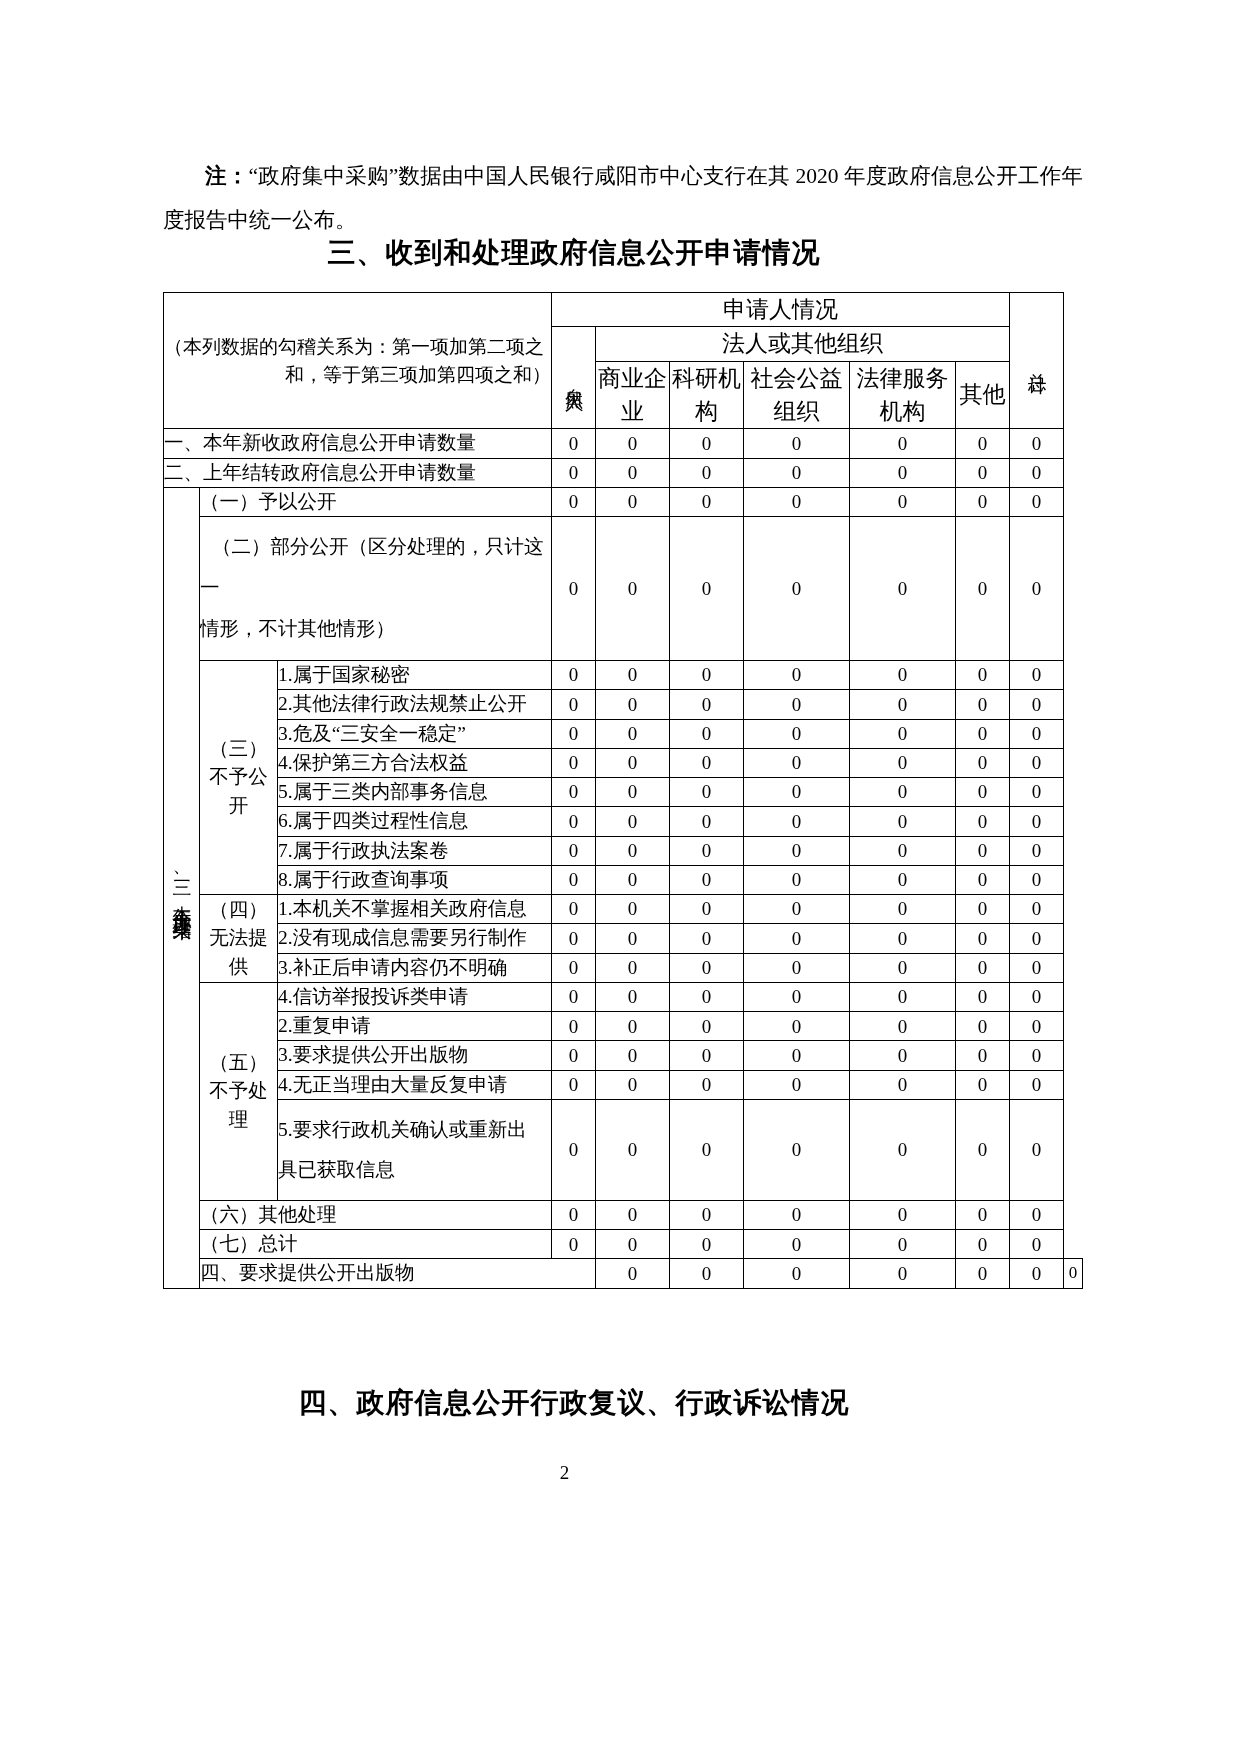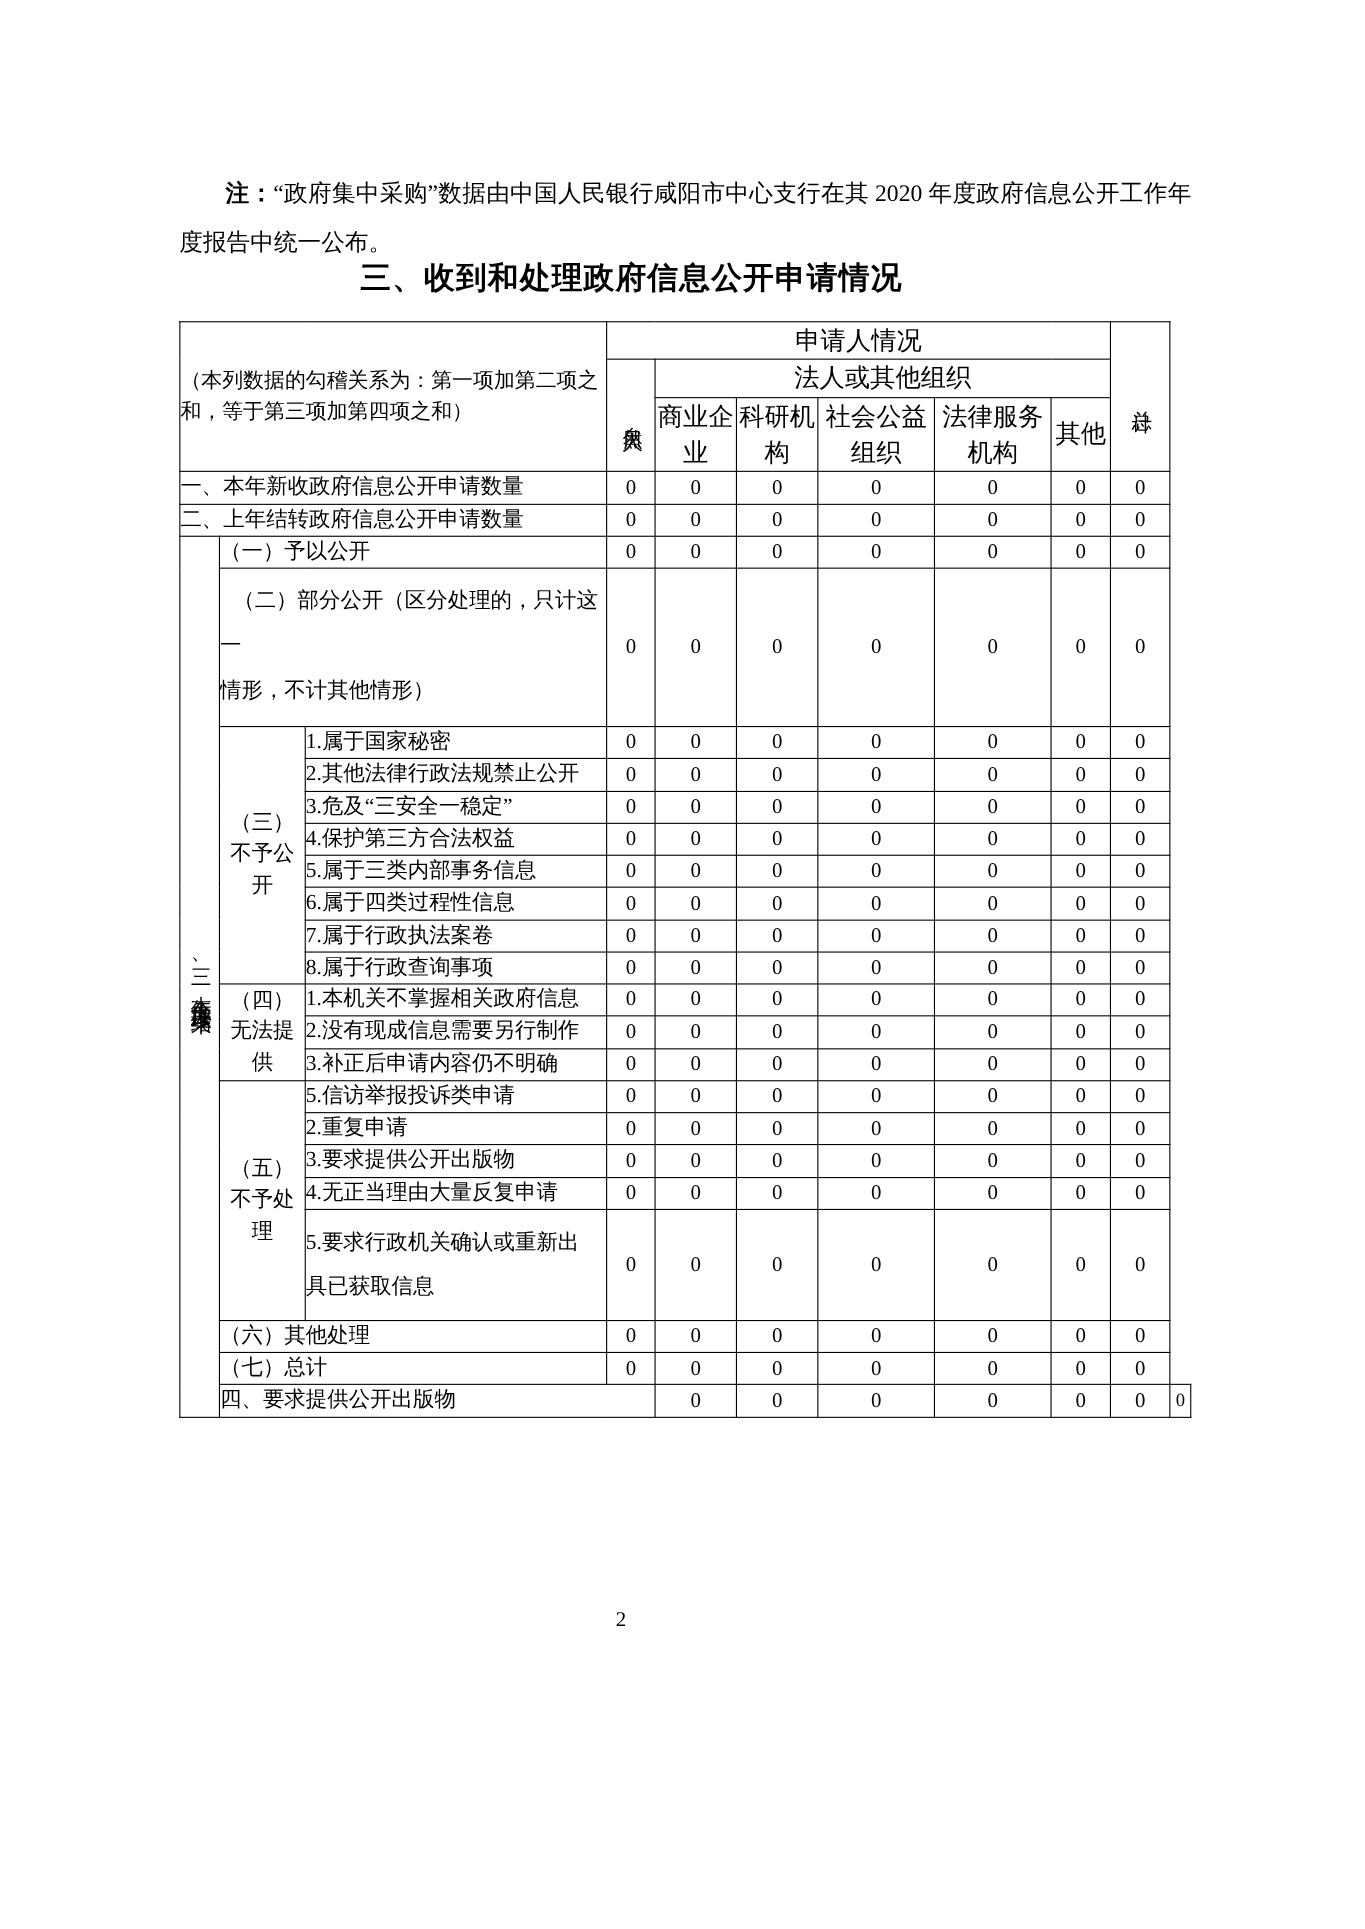--- a/index.html
+++ b/index.html
@@ -59,21 +59,21 @@
     line-height:1.45;
   }
   .hdr-center{text-align:center;}
   .intro-cell{
     text-align:justify;
     padding:6px 14px 8px 14px;
     font-size:19px;
     line-height:38px;
   }
   .intro-cell .l1{display:block;text-indent:0;}
-  .intro-cell .l2{display:block;text-align:left;}
+  .intro-cell .l2{display:block;text-align:right;}
   .vert{
     writing-mode:vertical-rl;
     text-orientation:upright;
     white-space:nowrap;
     margin:0 auto;
     letter-spacing:3px;
     line-height:1.1;
   }
   .vert-wrap{display:flex;align-items:center;justify-content:center;height:100%;}
   .colhead{
@@ -348,21 +348,21 @@
         <td class="num">0</td>
         <td class="num">0</td>
         <td class="num">0</td>
       </tr>
 
       <tr>
         <td rowspan="5" class="subcat">
           <span style="display:block">（五）</span>
           <span style="display:block">不予处理</span>
         </td>
-        <td class="rowlabel-item">5.信访举报投诉类申请</td>
+        <td class="rowlabel-item">4.信访举报投诉类申请</td>
         <td class="num">0</td>
         <td class="num">0</td>
         <td class="num">0</td>
         <td class="num">0</td>
         <td class="num">0</td>
         <td class="num">0</td>
         <td class="num">0</td>
       </tr>
       <tr>
         <td class="rowlabel-item">2.重复申请</td>
@@ -437,16 +437,17 @@
         <td class="num">0</td>
         <td class="num">0</td>
         <td class="num">0</td>
         <td class="num">0</td>
         <td class="num" style="font-size:17px">0</td>
       </tr>
 
     </tbody>
   </table>
 
+  <div class="h2 h2-bottom">四、政府信息公开行政复议、行政诉讼情况</div>
 
   <div class="pagenum">2</div>
 
 </div>
 
 </body></html>

